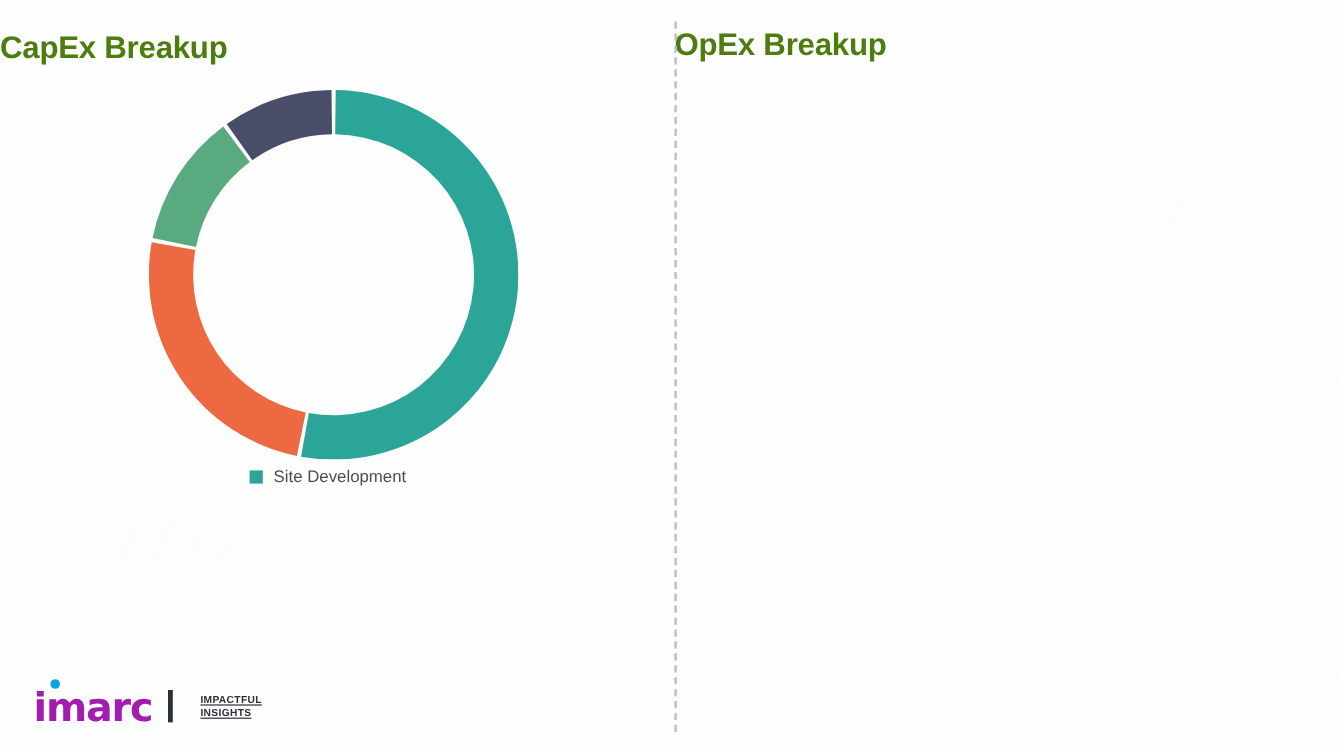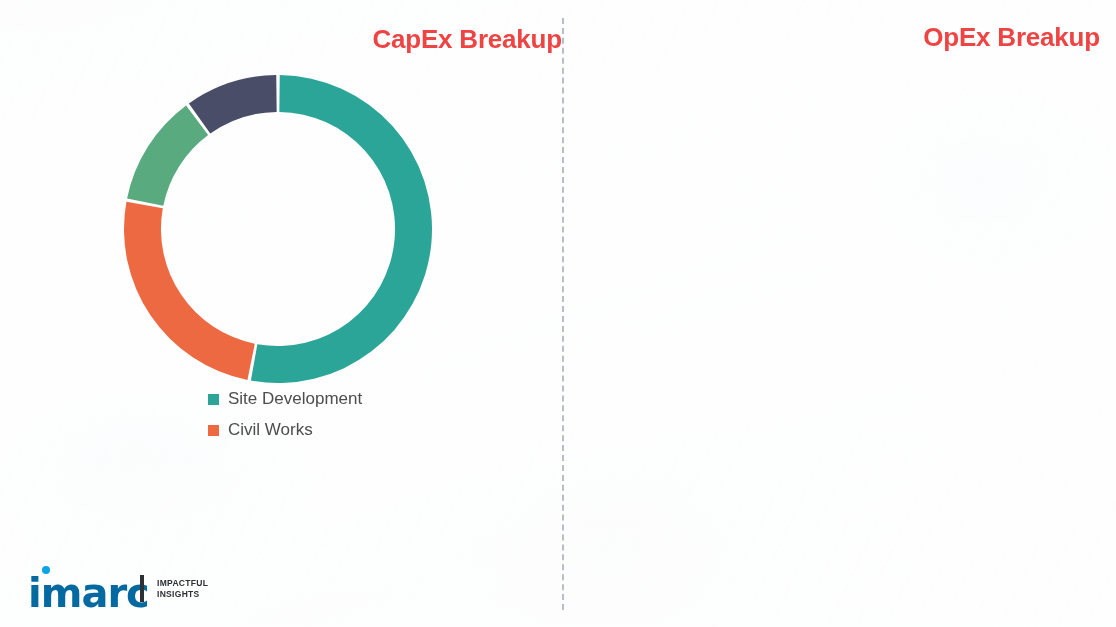--- a/index.html
+++ b/index.html
@@ -25,27 +25,27 @@
   }
   #bg-soft{
     position:absolute;inset:0;
     background:linear-gradient(180deg, rgba(255,255,255,0.45), rgba(255,255,255,0.25) 50%, rgba(255,255,255,0.5));
     z-index:1;pointer-events:none;
   }
   #root{position:absolute;inset:0;z-index:2;}
 
   .panel{position:absolute;top:0;height:627px;}
   #panel-capex{left:0;width:562px;}
-  #panel-opex{left:546px;width:554px;}
+  #panel-opex{left:562px;width:554px;}
 
   .chart-title{
     position:absolute;left:0;right:0;top:22px;
-    text-align:right;
+    text-align:left;
     font-size:26px;font-weight:bold;
-    color:#ef4444;
+    color:#4d7c0f;
     letter-spacing:-0.2px;
   }
   #panel-capex .chart-title{ top:24px; }
   #panel-opex  .chart-title{ top:22px; }
 
   .donut-wrap{position:absolute;}
   #capex-donut-wrap{left:124px;top:75px;width:308px;height:308px;}
   .donut-svg{display:block;width:100%;height:100%;}
 
   .legend{position:absolute;}
@@ -54,54 +54,55 @@
   .legend-item{
     display:flex;align-items:center;
     margin-bottom:12px;
     white-space:nowrap;
   }
   .legend-swatch{
     width:11px;height:11px;
     margin-right:9px;flex:0 0 auto;
   }
   .legend-label{
-    font-size:17px;
+    font-size:14px;
     color:#4d4d4d;
     line-height:1.1;
   }
 
   #divider{
     position:absolute;left:562px;top:18px;
     width:0;height:592px;
     border-left:2px dashed #b9bec4;
   }
 
   
   #logo{position:absolute;left:28px;top:566px;width:176px;height:44px;}
   #logo-dot{
     position:absolute;left:14px;top:0px;
     width:8px;height:8px;border-radius:50%;
     background:#0aa3e8;
   }
   #logo-word{
     position:absolute;left:0;top:4px;
-    font-size:40px;font-weight:bold;
-    color:#0369a1;
+    font-size:33px;font-weight:bold;
+    color:#a21caf;
     letter-spacing:-1px;
     font-family:"DejaVu Sans", sans-serif;
   }
   #logo-bar{
     position:absolute;left:112px;top:9px;
     width:4px;height:27px;background:#2b2f36;
   }
   #logo-tagline{
-    position:absolute;left:129px;top:12px;
+    position:absolute;left:139px;top:12px;
     font-size:8.5px;font-weight:bold;
     line-height:11px;color:#2b2f36;
     letter-spacing:0.3px;
+    text-decoration:underline;
   }
 </style>
 </head>
 <body>
 
 <div id="bg-texture"></div>
 <div id="bg-soft"></div>
 
 <div id="root">
 
@@ -113,24 +114,20 @@
           <path d="M 123.42904220012593 304.935140173514 A 154 154 0 0 1 2.4101356071987254 126.86122675263081 L 38.791703061471026 133.37453233199943 A 117.04 117.04 0 0 0 130.7660720720957 268.71070653187064 Z" fill="#ec6942"></path>
           <path d="M 3.0648598264859856 123.42904220012608 A 154 154 0 0 1 62.07351330752327 30.44628275774987 L 84.13587011371767 60.09917489588989 A 117.04 117.04 0 0 0 39.28929346812933 130.76607207209582 Z" fill="#5aaa7f"></path>
           <path d="M 64.90027872542687 28.392517464948057 A 154 154 0 0 1 152.2529628935126 0.009909859924590592 L 152.67225179906958 36.96753149354268 A 117.04 117.04 0 0 0 86.28421183132441 58.538313273360515 Z" fill="#4a4d67"></path>
         </svg>
     </div>
     <div class="legend" id="capex-legend">
         <div class="legend-item">
           <span class="legend-swatch" style="background: rgb(44, 165, 153);"></span>
           <span class="legend-label">Site Development</span>
         </div>
-        <div class="legend-item">
-          <span class="legend-swatch" style="background: rgb(236, 105, 66);"></span>
-          <span class="legend-label">Civil Works</span>
-        </div>
       </div>
   </div>
 
   <div class="panel" id="panel-opex">
     <div class="chart-title">OpEx Breakup</div>
 
   </div>
 
   <div id="divider"></div>
 

